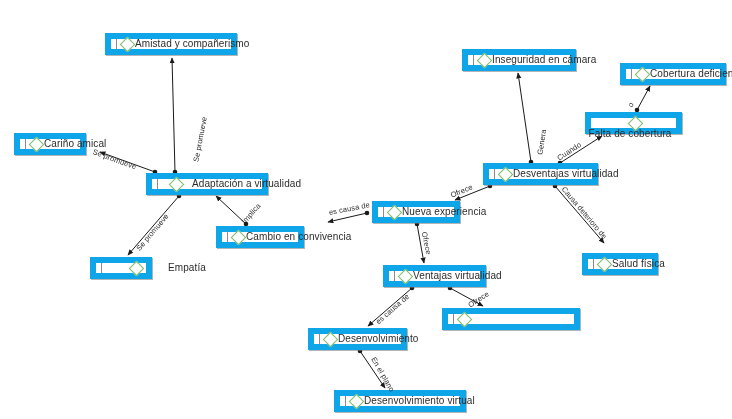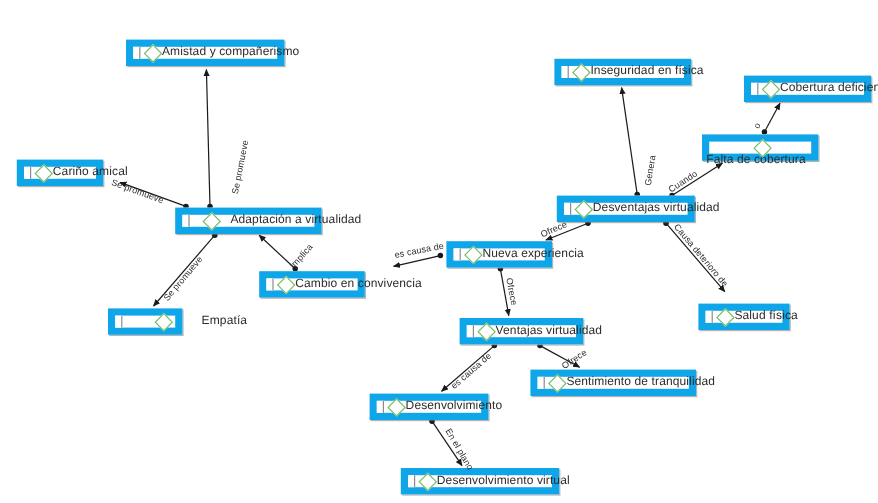--- a/index.html
+++ b/index.html
@@ -165,29 +165,29 @@
       <div class="node" style="left: 216px; top: 226px; width: 88px;">
         <div class="gutter"></div>
         <div class="dia"></div>
         <span class="txt">Cambio en convivencia</span>
       </div>
       <div class="node" style="left: 372px; top: 201px; width: 88px;">
         <div class="gutter"></div>
         <div class="dia"></div>
         <span class="txt">Nueva experiencia</span>
       </div>
-      <div class="node" style="left: 464px; top: 163px; width: 115px;">
+      <div class="node" style="left: 483px; top: 163px; width: 115px;">
         <div class="gutter"></div>
         <div class="dia"></div>
         <span class="txt">Desventajas virtualidad</span>
       </div>
       <div class="node" style="left: 462px; top: 49px; width: 114px;">
         <div class="gutter"></div>
         <div class="dia"></div>
-        <span class="txt">Inseguridad en física</span>
+        <span class="txt">Inseguridad en cámara</span>
       </div>
       <div class="node" style="left: 585px; top: 112px; width: 97px; flex-direction: column;">
         <div class="gutter"></div>
         <div class="dia"></div>
         <span class="txt">Falta de cobertura</span>
       </div>
       <div class="node" style="left: 620px; top: 63px; width: 106px;">
         <div class="gutter"></div>
         <div class="dia"></div>
         <span class="txt">Cobertura deficiente</span>
@@ -198,21 +198,20 @@
         <span class="txt">Salud física</span>
       </div>
       <div class="node" style="left: 383px; top: 265px; width: 103px;">
         <div class="gutter"></div>
         <div class="dia"></div>
         <span class="txt">Ventajas virtualidad</span>
       </div>
       <div class="node" style="left: 442px; top: 308px; width: 138px;">
         <div class="gutter"></div>
         <div class="dia"></div>
-        <span class="txt">Sentimiento de tranquilidad</span>
       </div>
       <div class="node" style="left: 308px; top: 328px; width: 99px;">
         <div class="gutter"></div>
         <div class="dia"></div>
         <span class="txt">Desenvolvimiento</span>
       </div>
       <div class="node" style="left: 334px; top: 390px; width: 132px;">
         <div class="gutter"></div>
         <div class="dia"></div>
         <span class="txt">Desenvolvimiento virtual</span>

